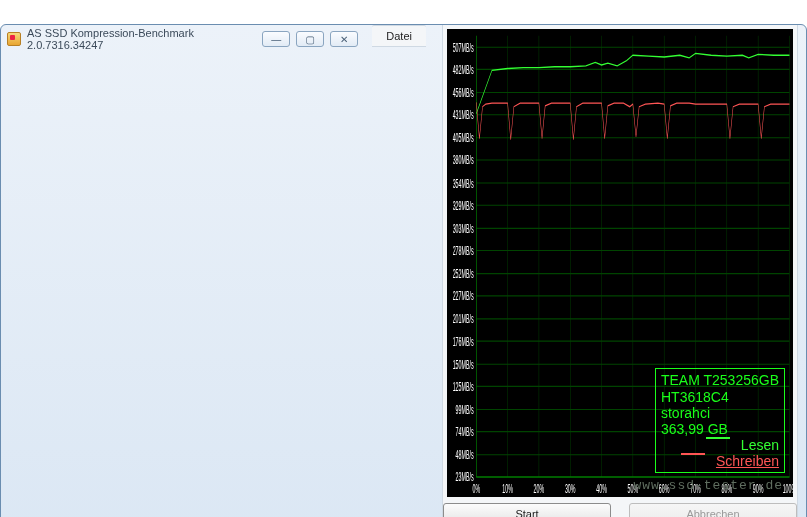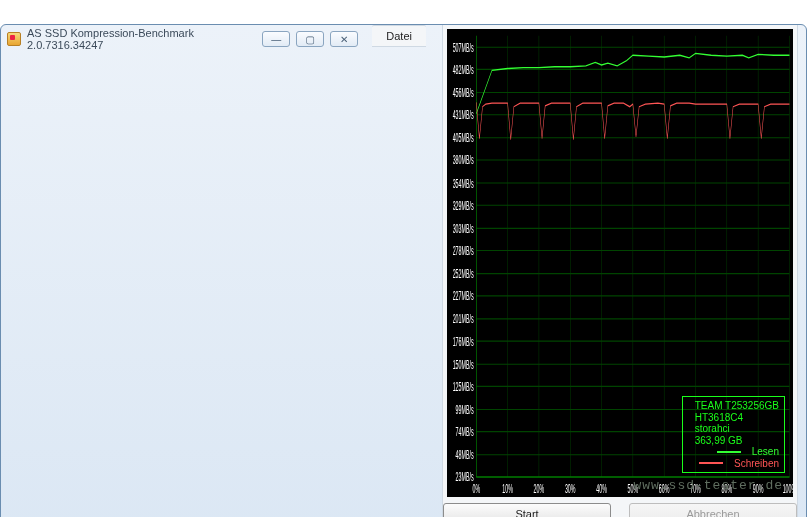--- a/index.html
+++ b/index.html
@@ -15,25 +15,25 @@
 .menu-item { padding: 2px 6px; color: #222; }
 .content { flex: 1; margin: 0 8px 6px 8px; background: #f4f6f8; border: 1px solid #cfd9e3; border-top: none; display: flex; flex-direction: column; }
 .chart-wrap { flex: 1; margin: 4px; background: #000; position: relative; }
 .chart-svg { width: 100%; height: 100%; display: block; }
 .y-label { fill: #fff; font-size: 12px; font-family: Tahoma, sans-serif; }
 .x-label { fill: #fff; font-size: 12px; font-family: Tahoma, sans-serif; }
 .grid-line { stroke: #004400; stroke-width: 1; }
 .axis-line { stroke: #009900; stroke-width: 1; }
 .series-read { stroke: #33ff33; stroke-width: 1.2; fill: none; }
 .series-write { stroke: #ff5555; stroke-width: 1.2; fill: none; }
-.legend-box { position: absolute; right: 8px; bottom: 24px; border: 1px solid #1aff1a; padding: 3px 5px 3px 12px; font-size: 10px; color: #1aff1a; line-height: 1.15; font-family: Tahoma, sans-serif; background: transparent; }
-.legend-row { display: flex; align-items: center; gap: 11px; justify-content: flex-end; }
+.legend-box { position: absolute; right: 8px; bottom: 24px; border: 1px solid #1aff1a; padding: 3px 5px 3px 5px; font-size: 14px; color: #1aff1a; line-height: 1.15; font-family: Tahoma, sans-serif; background: transparent; }
+.legend-row { display: flex; gap: 11px; justify-content: flex-end; }
 .legend-row .line { width: 24px; height: 2px; }
 .legend-row .lg { color: #33ff33; }
-.legend-row .lr { color: #ff5555; }
+.legend-row .lr { color: #ff5555; text-decoration: underline; }
 .watermark { position: absolute; right: 10px; bottom: 4px; color: #5f6d5f; font-size: 13px; letter-spacing: 1px; font-family: "Courier New", monospace; }
 .buttons { height: 32px; display: flex; align-items: center; justify-content: center; gap: 18px; padding-bottom: 6px; }
 .btn { width: 168px; height: 22px; border: 1px solid #8c8c8c; border-radius: 3px; background: linear-gradient(#fcfcfc,#e4e4e4); display: flex; align-items: center; justify-content: center; color: #222; }
 .btn.disabled { color: #9a9a9a; border-color: #bdbdbd; background: linear-gradient(#f6f6f6,#ececec); }
 </style>
 </head>
 <body>
 
 <div class="window">
   <div class="titlebar">

